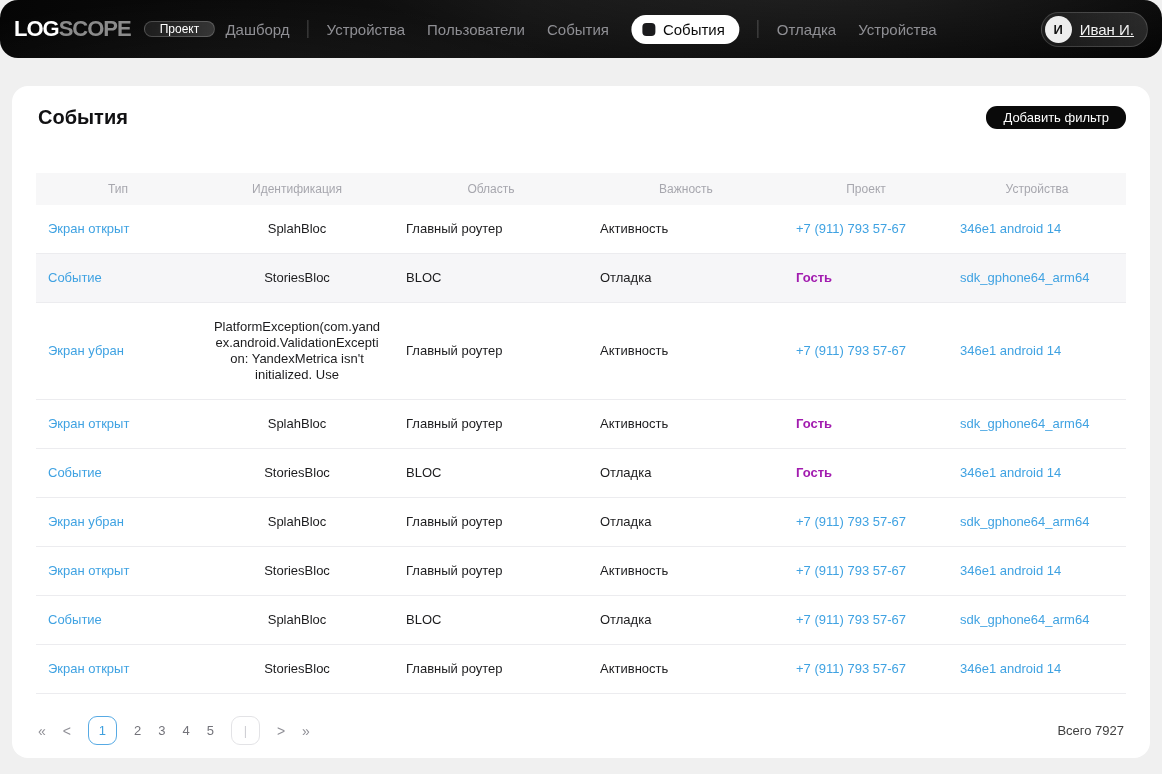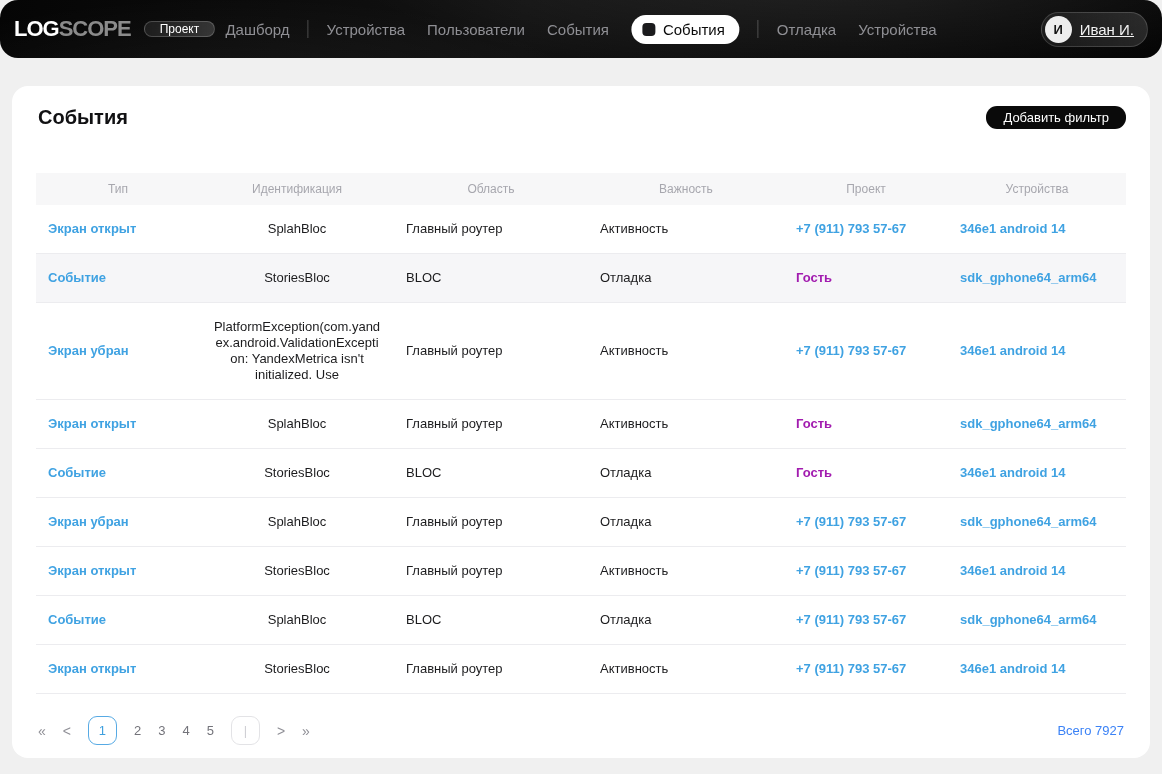--- a/index.html
+++ b/index.html
@@ -124,21 +124,21 @@
   }
   tbody td {
     font-size: 13px;
     color: #1c1c1e;
     padding: 16px 12px;
     border-bottom: 1px solid #ececef;
     vertical-align: middle;
     line-height: 16px;
   }
   tr.row-hl td { background: #f6f6f8; }
-  .link { color: #3fa2e2; cursor: pointer; font-weight: bold; }
+  .link { color: #3fa2e2; cursor: pointer; }
   .muted { color: #a21caf; font-weight: bold; }
   .wrap { overflow-wrap: anywhere; line-height: 16px; text-align: center; }
 
   
   .pagination-row {
     display: flex;
     align-items: center;
     justify-content: space-between;
     margin-top: 22px;
     padding: 0 2px;
@@ -147,21 +147,21 @@
   .pg-ctrl { color: #8f8f96; font-size: 14px; cursor: pointer; }
   .pg-num { color: #73737a; font-size: 13px; cursor: pointer; }
   .pg-box {
     width: 29px; height: 29px;
     display: flex; align-items: center; justify-content: center;
     border-radius: 9px;
     font-size: 13px;
   }
   .pg-box.active { border: 1.5px solid #57aae4; color: #3e9fde; cursor: pointer; }
   .pg-box.jump { border: 1px solid #e3e3e6; color: #cfcfd4; cursor: text; }
-  .total-label { color: #3b82f6; font-size: 13px; }
+  .total-label { color: #404040; font-size: 13px; }
 </style>
 </head>
 <body>
 
 <header class="topbar">
   <div class="brand">
     <div class="logo"><span class="logo-primary">LOG</span><span class="logo-secondary">SCOPE</span></div>
     <button class="project-pill">Проект</button>
   </div>
   <nav class="nav">

